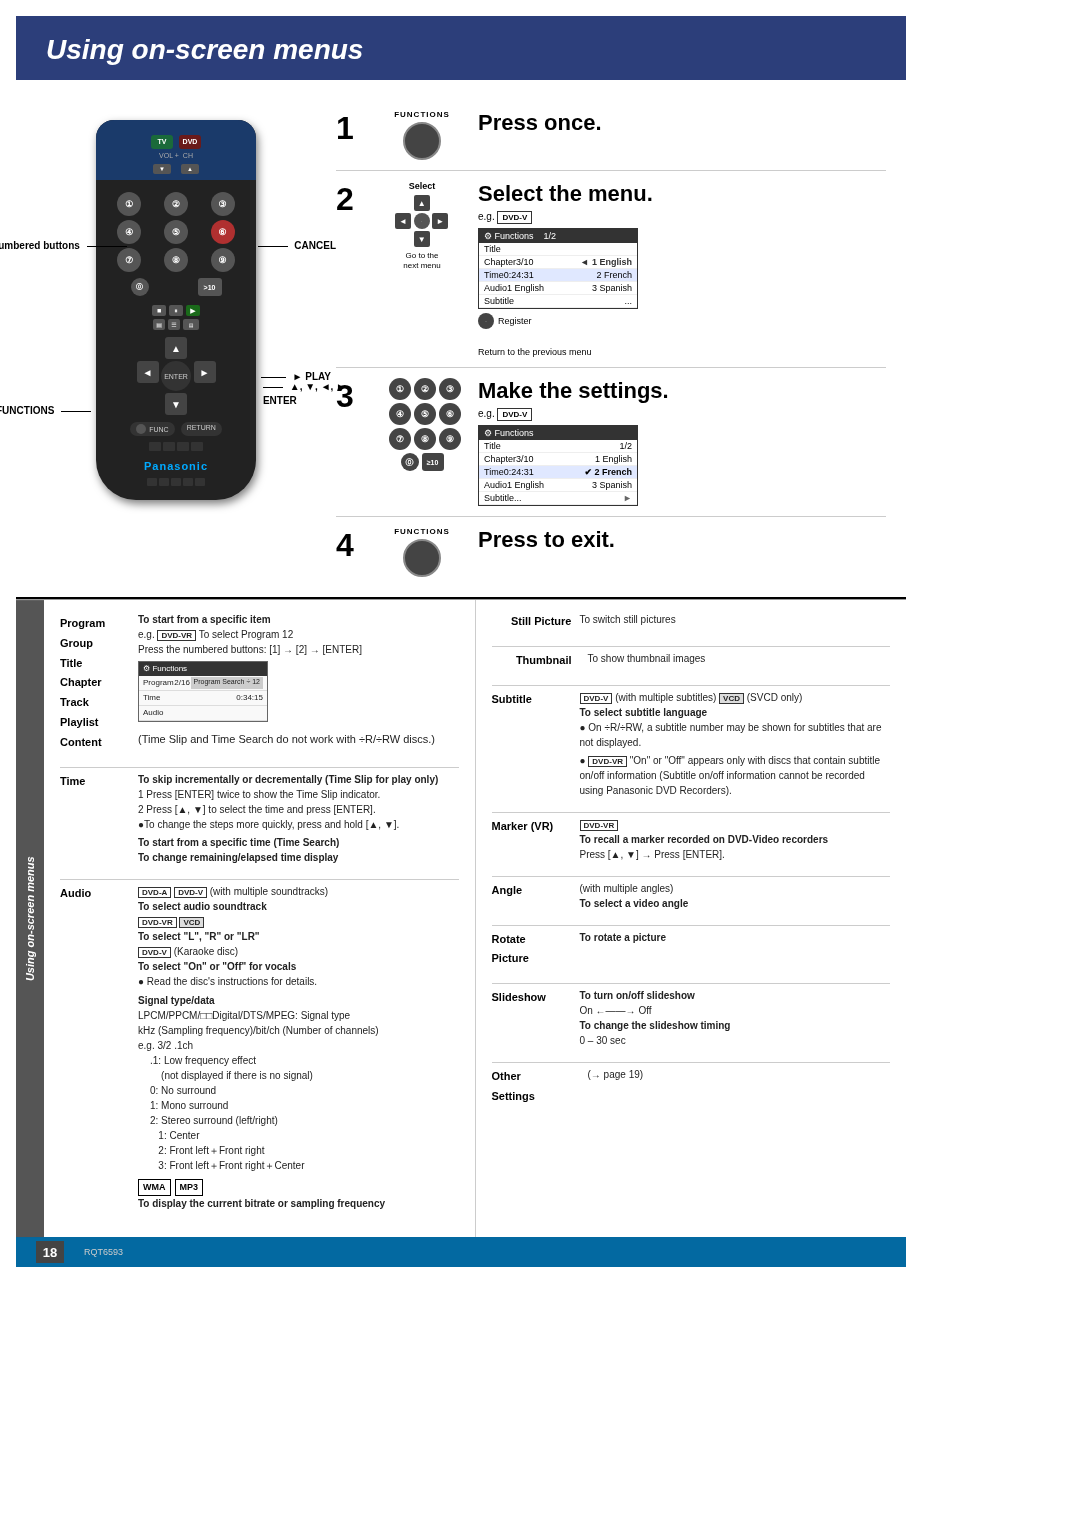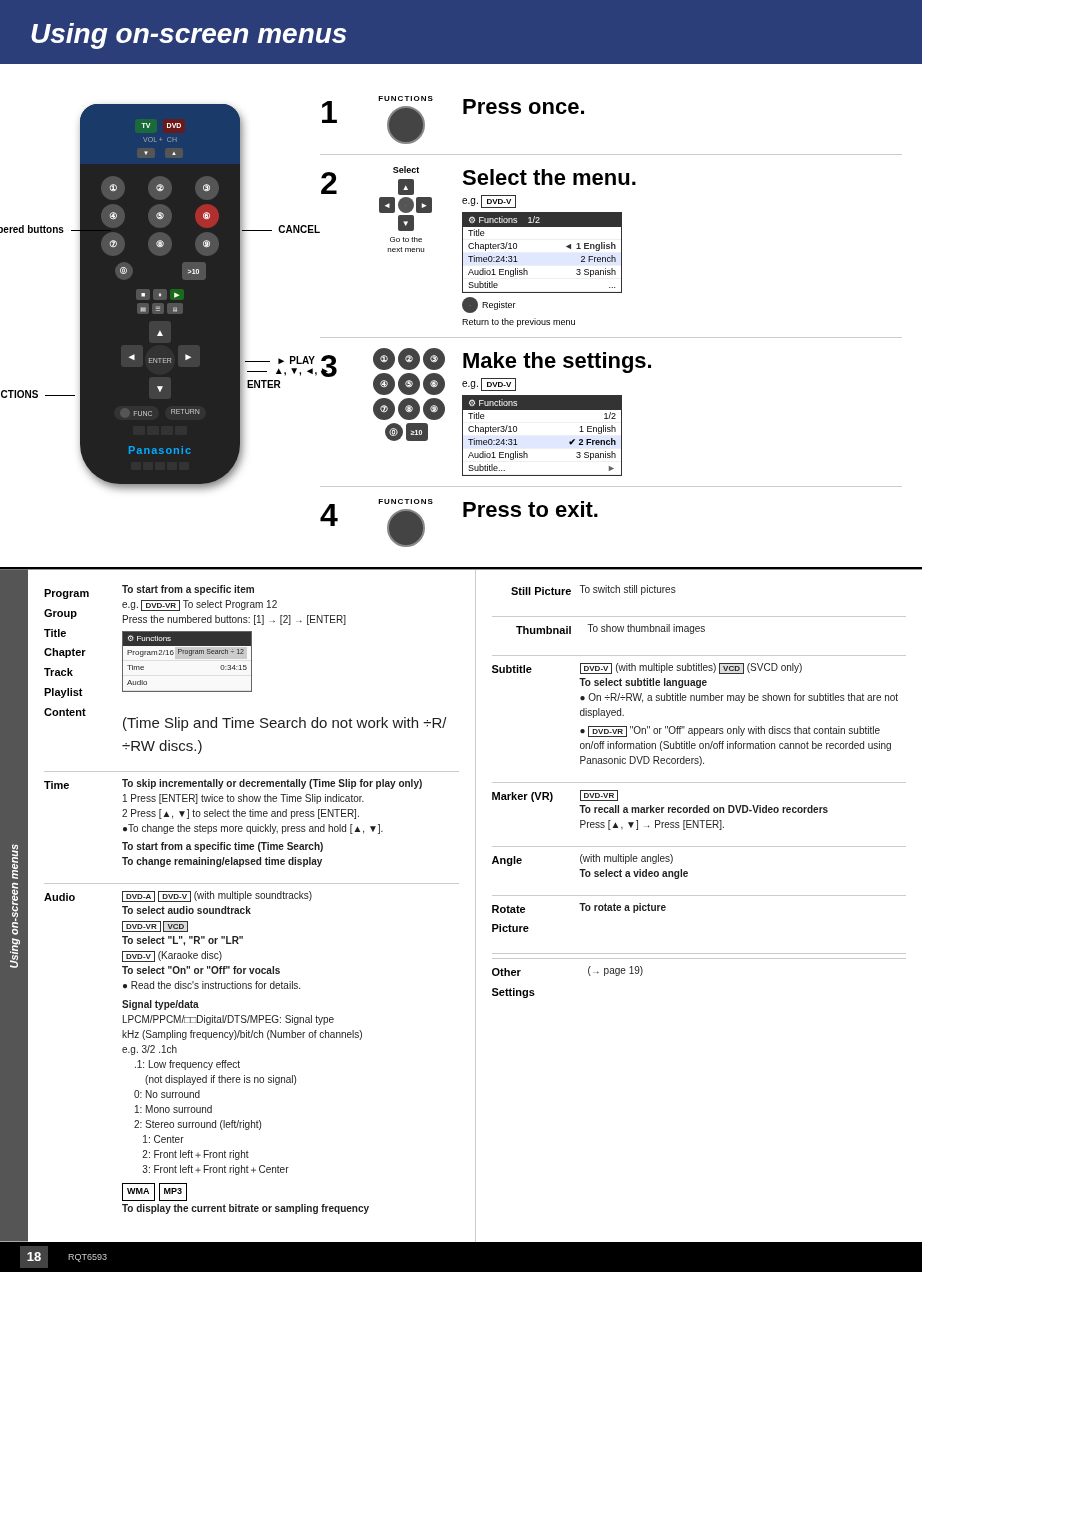--- a/index.html
+++ b/index.html
@@ -8,21 +8,21 @@
       font-size: 11px;
       background: #fff;
       width: 1080px;
       min-height: 1527px;
       color: #000;
     }
 
     .page-wrapper {
       width: 922px;
       background: #fff;
-      padding: 0;
+      padding: 16px;
     }
 
     
     .page-header {
       background: #2c3e7a;
       color: #fff;
       padding: 18px 30px 14px 30px;
       margin-bottom: 0;
     }
     .page-header h1 {
@@ -327,21 +327,21 @@
       padding-top: 2px;
     }
 
     .left-label-item {
       font-weight: bold;
       font-size: 11px;
       line-height: 1.8;
     }
 
     .bottom-bar {
-      background: #000000;
+      background: #0369a1;
       color: #fff;
       padding: 4px 20px;
       font-size: 10px;
       display: flex;
       align-items: center;
       gap: 20px;
     }
 
     .rqt-code {
       font-size: 9px;
@@ -609,21 +609,21 @@
             </div>
             <div class="dvd-menu-row">
               <span>Subtitle</span>
                 <span>...</span>
             </div>
           </div>
           <div style="display:flex; align-items:center; gap:4px; margin-top:4px; font-size:9px;">
             <div style="background:#444; width:16px; height:16px; border-radius:50%; display:flex; align-items:center; justify-content:center; font-size:6px; color:#ccc;">·</div>
             <span>Register</span>
           </div>
-          <div style="font-size:9px; margin-top:4px;">
+          <div style="font-size:9px; margin-top:18px;">
             <span>Return to the previous menu</span>
           </div>
         </div>
       </div>
 
       <div class="step-row">
         <div class="step-number">3</div>
         <div class="step-icon-area">
 
           <div style="display:flex; flex-direction:column; align-items:center; gap:3px;">
@@ -736,21 +736,21 @@
                 </div>
                 <div class="mini-func-row">
                   <span>Time</span>
                     <span>0:34:15</span>
                 </div>
                 <div class="mini-func-row">
                   <span>Audio</span>
                     <span></span>
                 </div>
               </div>
-              <div style="font-size:15px; margin-top:20px;">
+              <div style="font-size:11px; margin-top:9px;">
                 (Time Slip and Time Search do not work with ÷R/÷RW discs.)
               </div>
             </div>
           </div>
         </div>
 
         <hr class="thin">
 
         <div class="menu-item-group">
           <div style="display:flex; gap:8px;">
@@ -903,20 +903,33 @@
               <div class="left-label-item">Rotate<br>Picture</div>
             </div>
             <div class="menu-item-desc">
               <div><b>To rotate a picture</b></div>
             </div>
           </div>
         </div>
 
         <hr class="thin">
 
+        <div class="menu-item-group">
+          <div style="display:flex; gap:8px;">
+            <div style="width:80px; flex-shrink:0;">
+              <div class="left-label-item">Slideshow</div>
+            </div>
+            <div class="menu-item-desc">
+              <div><b>To turn on/off slideshow</b></div>
+              <div>On ←——→ Off</div>
+              <div><b>To change the slideshow timing</b></div>
+              <div>0 – 30 sec</div>
+            </div>
+          </div>
+        </div>
 
         <hr class="thin">
 
         <div class="menu-item-group">
           <div style="display:flex; gap:16px;">
             <div style="width:80px; flex-shrink:0;">
               <div class="left-label-item">Other<br>Settings</div>
             </div>
             <div class="menu-item-desc">
               (→ page 19)

